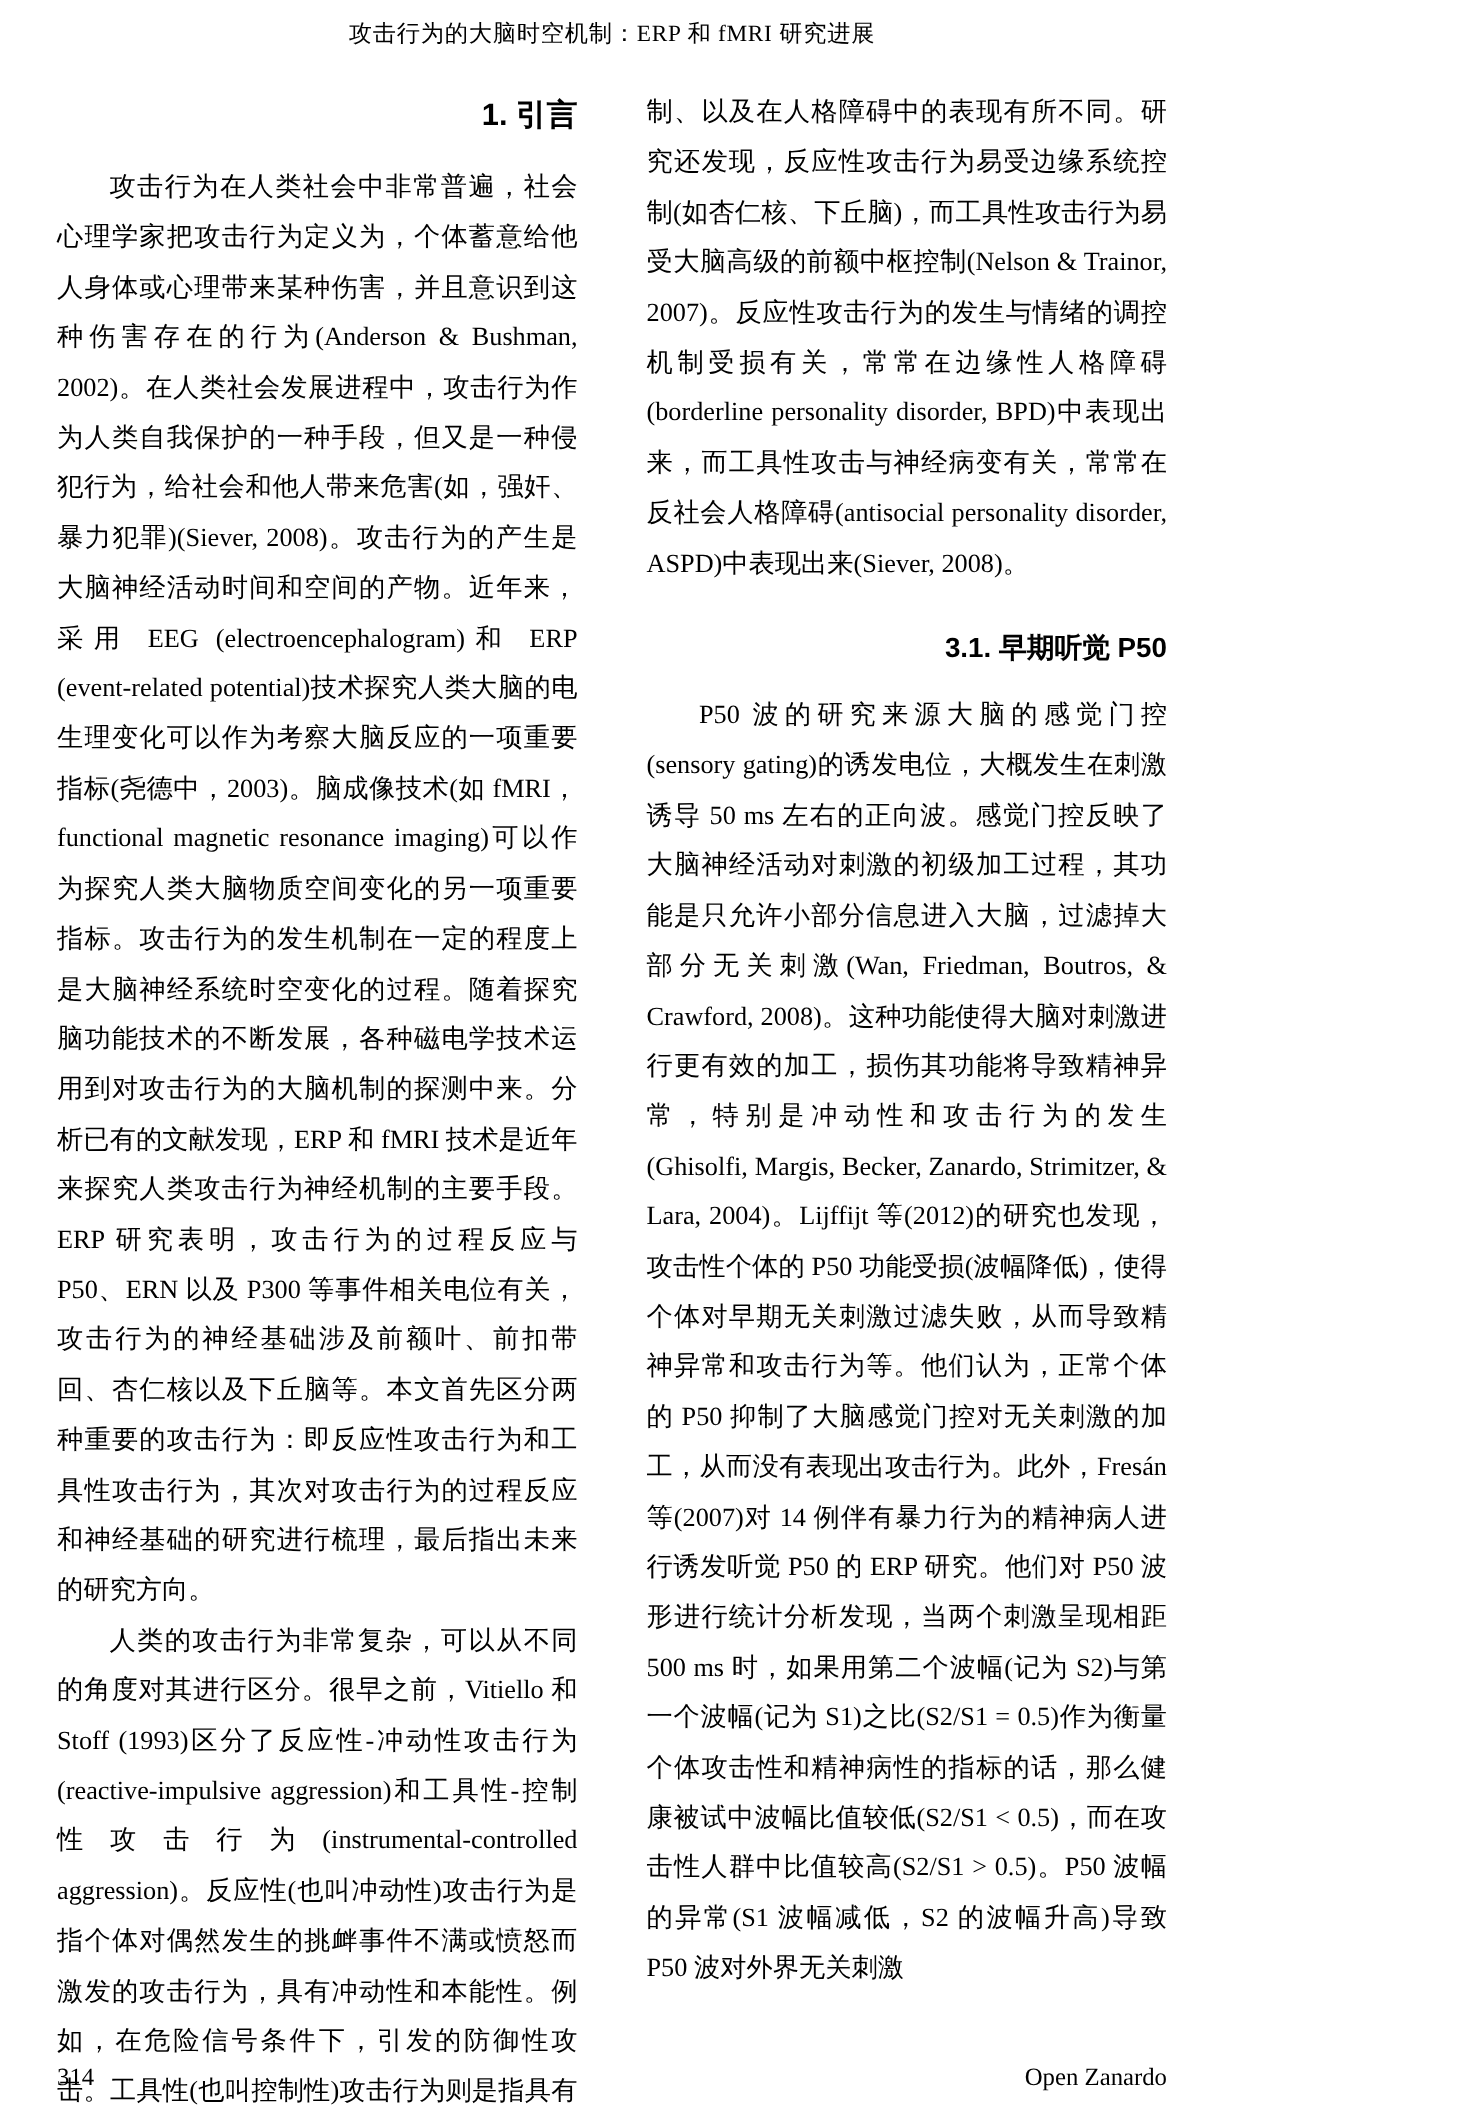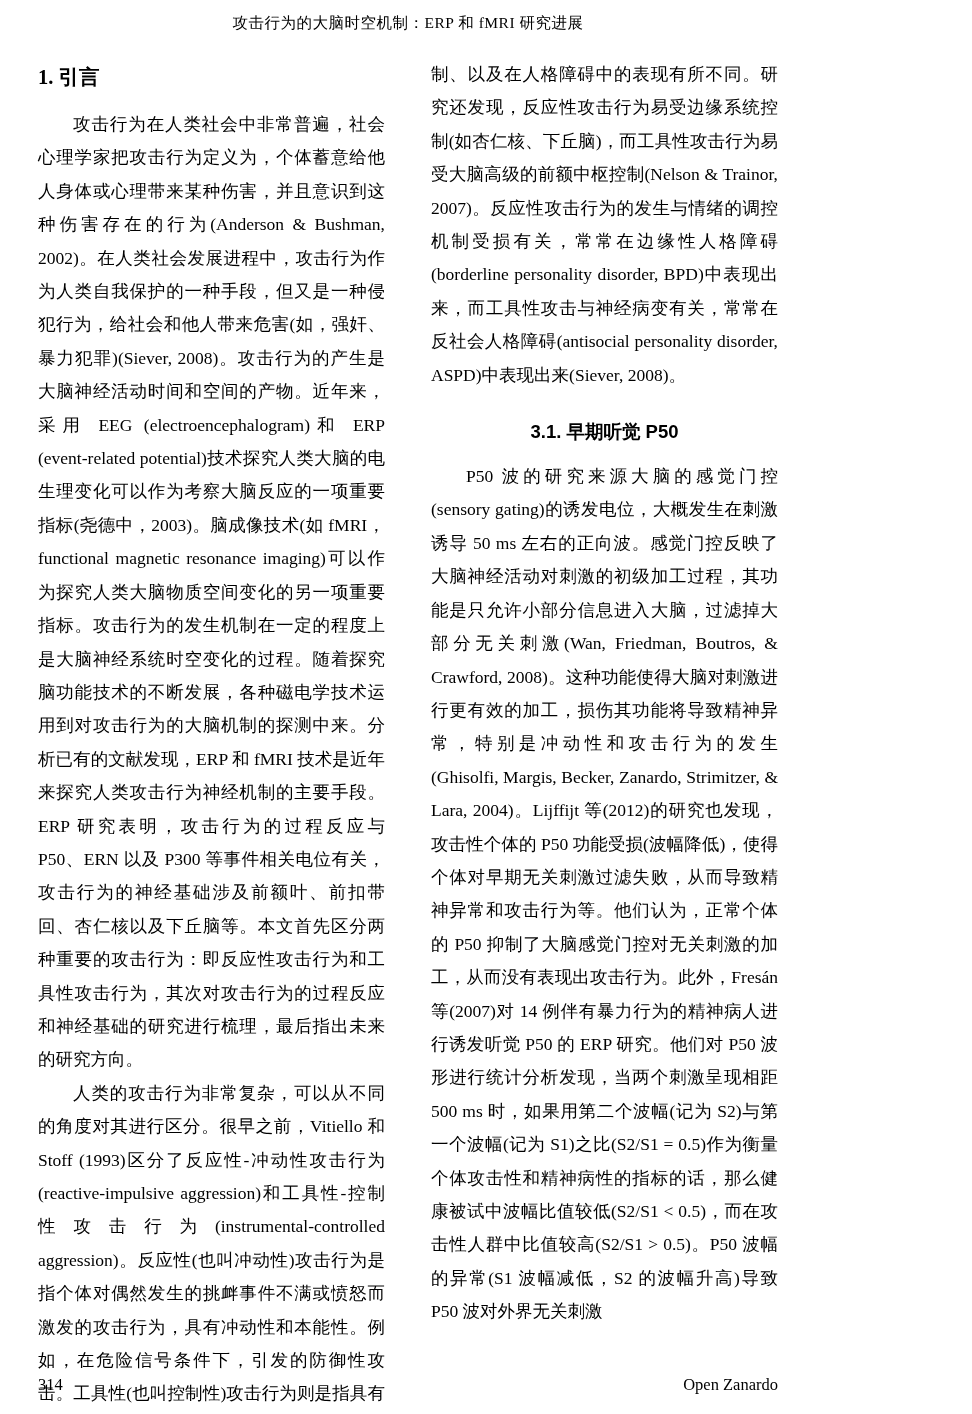--- a/index.html
+++ b/index.html
@@ -31,35 +31,35 @@
   .col {
     flex: 1 1 0;
     min-width: 0;
     font-size: 17.5px;
     line-height: 33.4px;
     text-align: justify;
   }
   p.para { text-indent: 2em; }
   p.para.no-indent { text-indent: 0; }
   h2.sec {
-    font-family: Liberation Serif, serif;
+    font-family: Liberation Sans, sans-serif;
     font-size: 20.5px;
     font-weight: bold;
     line-height: 30px;
     margin: 28px 0 16px 0;
-    text-align: left;
+    text-align: right;
   }
   h2.sec.first { margin-top: 4px; }
   h3.subsec {
     font-family: "Liberation Sans", "DejaVu Sans", sans-serif;
     font-size: 18.5px;
     font-weight: bold;
     line-height: 28px;
     margin: 26px 0 14px 0;
-    text-align: center;
+    text-align: right;
   }
   .footer {
     position: absolute;
     left: 38px; right: 38px; bottom: 18px;
     display: flex;
     justify-content: space-between;
     font-size: 16.5px;
     line-height: 22px;
     gap: 35px;
   }

